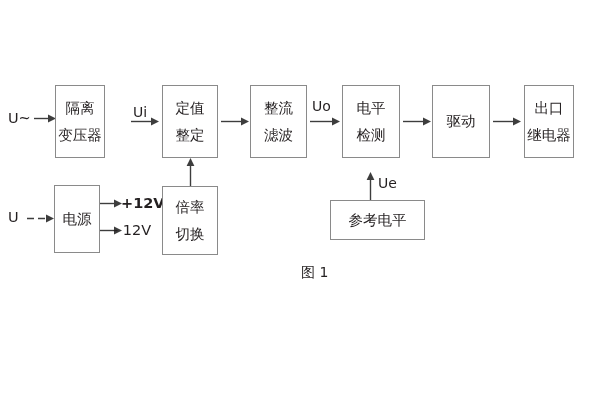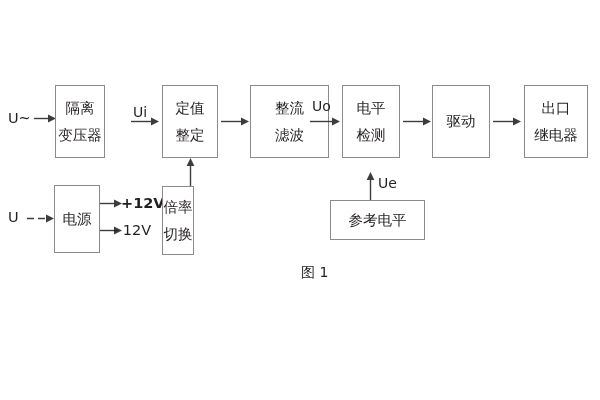--- a/index.html
+++ b/index.html
@@ -89,21 +89,21 @@
     <span class="line2">整定</span>
   </div>
 
   <div class="arrow-h" style="left:221px; top:117px; width:28px;">
     <svg width="28" height="9" viewBox="0 0 28 9">
       <line x1="0" y1="4.5" x2="21" y2="4.5" stroke="#3d3d3d" stroke-width="1.4"></line>
       <polygon points="20,0.6 28,4.5 20,8.4" fill="#3d3d3d"></polygon>
     </svg>
   </div>
 
-  <div class="box" style="left:250px; top:85px; width:79px; height:73px;">
+  <div class="box" style="left:250px; top:85px; width:57px; height:73px;">
     <span class="line1">整流</span>
     <span class="line2">滤波</span>
   </div>
 
   <div class="label sig" style="left:312px; top:99px;">Uo</div>
   <div class="arrow-h" style="left:310px; top:117px; width:30px;">
     <svg width="30" height="9" viewBox="0 0 30 9">
       <line x1="0" y1="4.5" x2="23" y2="4.5" stroke="#3d3d3d" stroke-width="1.4"></line>
       <polygon points="22,0.6 30,4.5 22,8.4" fill="#3d3d3d"></polygon>
     </svg>
@@ -125,21 +125,21 @@
     <span class="line1">驱动</span>
   </div>
 
   <div class="arrow-h" style="left:493px; top:117px; width:28px;">
     <svg width="28" height="9" viewBox="0 0 28 9">
       <line x1="0" y1="4.5" x2="21" y2="4.5" stroke="#3d3d3d" stroke-width="1.4"></line>
       <polygon points="20,0.6 28,4.5 20,8.4" fill="#3d3d3d"></polygon>
     </svg>
   </div>
 
-  <div class="box" style="left:524px; top:85px; width:64px; height:73px;">
+  <div class="box" style="left:524px; top:85px; width:50px; height:73px;">
     <span class="line1">出口</span>
     <span class="line2">继电器</span>
   </div>
 
   <div class="label" style="left:8px; top:210px;">U</div>
 
   <div class="arrow-h" style="left:26px; top:214px; width:28px;">
     <svg width="28" height="9" viewBox="0 0 28 9">
       <line x1="1" y1="4.5" x2="21" y2="4.5" stroke="#3d3d3d" stroke-width="1.4" stroke-dasharray="7,4"></line>
       <polygon points="20,0.6 28,4.5 20,8.4" fill="#3d3d3d"></polygon>
@@ -159,21 +159,21 @@
   <div class="label" style="left:121px; top:196px;font-weight:bold;">+12V</div>
 
   <div class="arrow-h" style="left:100px; top:226px; width:22px;">
     <svg width="22" height="9" viewBox="0 0 22 9">
       <line x1="0" y1="4.5" x2="15" y2="4.5" stroke="#3d3d3d" stroke-width="1.4"></line>
       <polygon points="14,0.6 22,4.5 14,8.4" fill="#3d3d3d"></polygon>
     </svg>
   </div>
   <div class="label" style="left:113px; top:223px;">- 12V</div>
 
-  <div class="box" style="left:162px; top:186px; width:32px; height:69px;">
+  <div class="box" style="left:162px; top:186px; width:56px; height:69px;">
     <span class="line1">倍率</span>
     <span class="line2">切换</span>
   </div>
 
   <div class="arrow-v" style="left:186px; top:158px; height:28px;">
     <svg width="9" height="28" viewBox="0 0 9 28">
       <line x1="4.5" y1="28" x2="4.5" y2="7" stroke="#3d3d3d" stroke-width="1.4"></line>
       <polygon points="0.6,8 4.5,0 8.4,8" fill="#3d3d3d"></polygon>
     </svg>
   </div>

